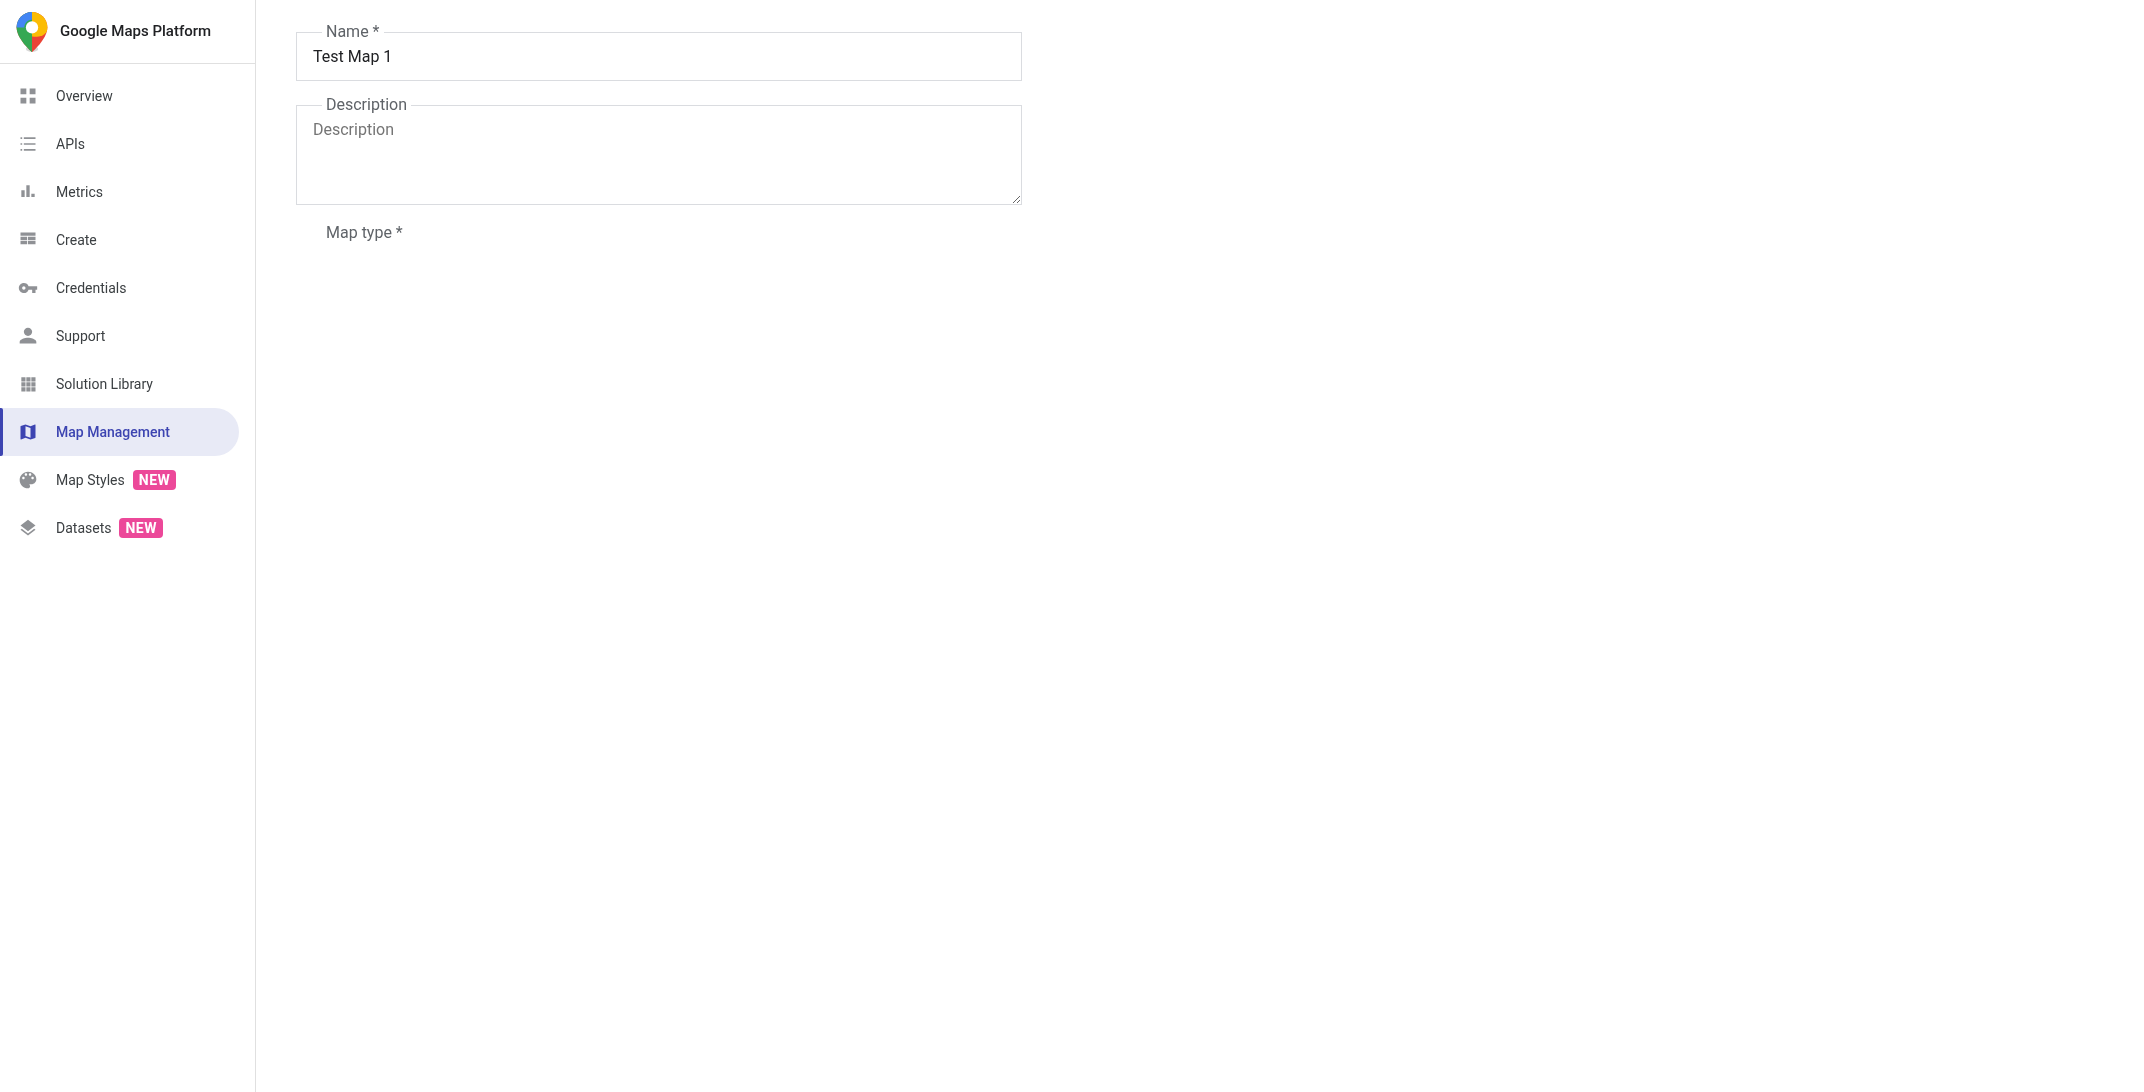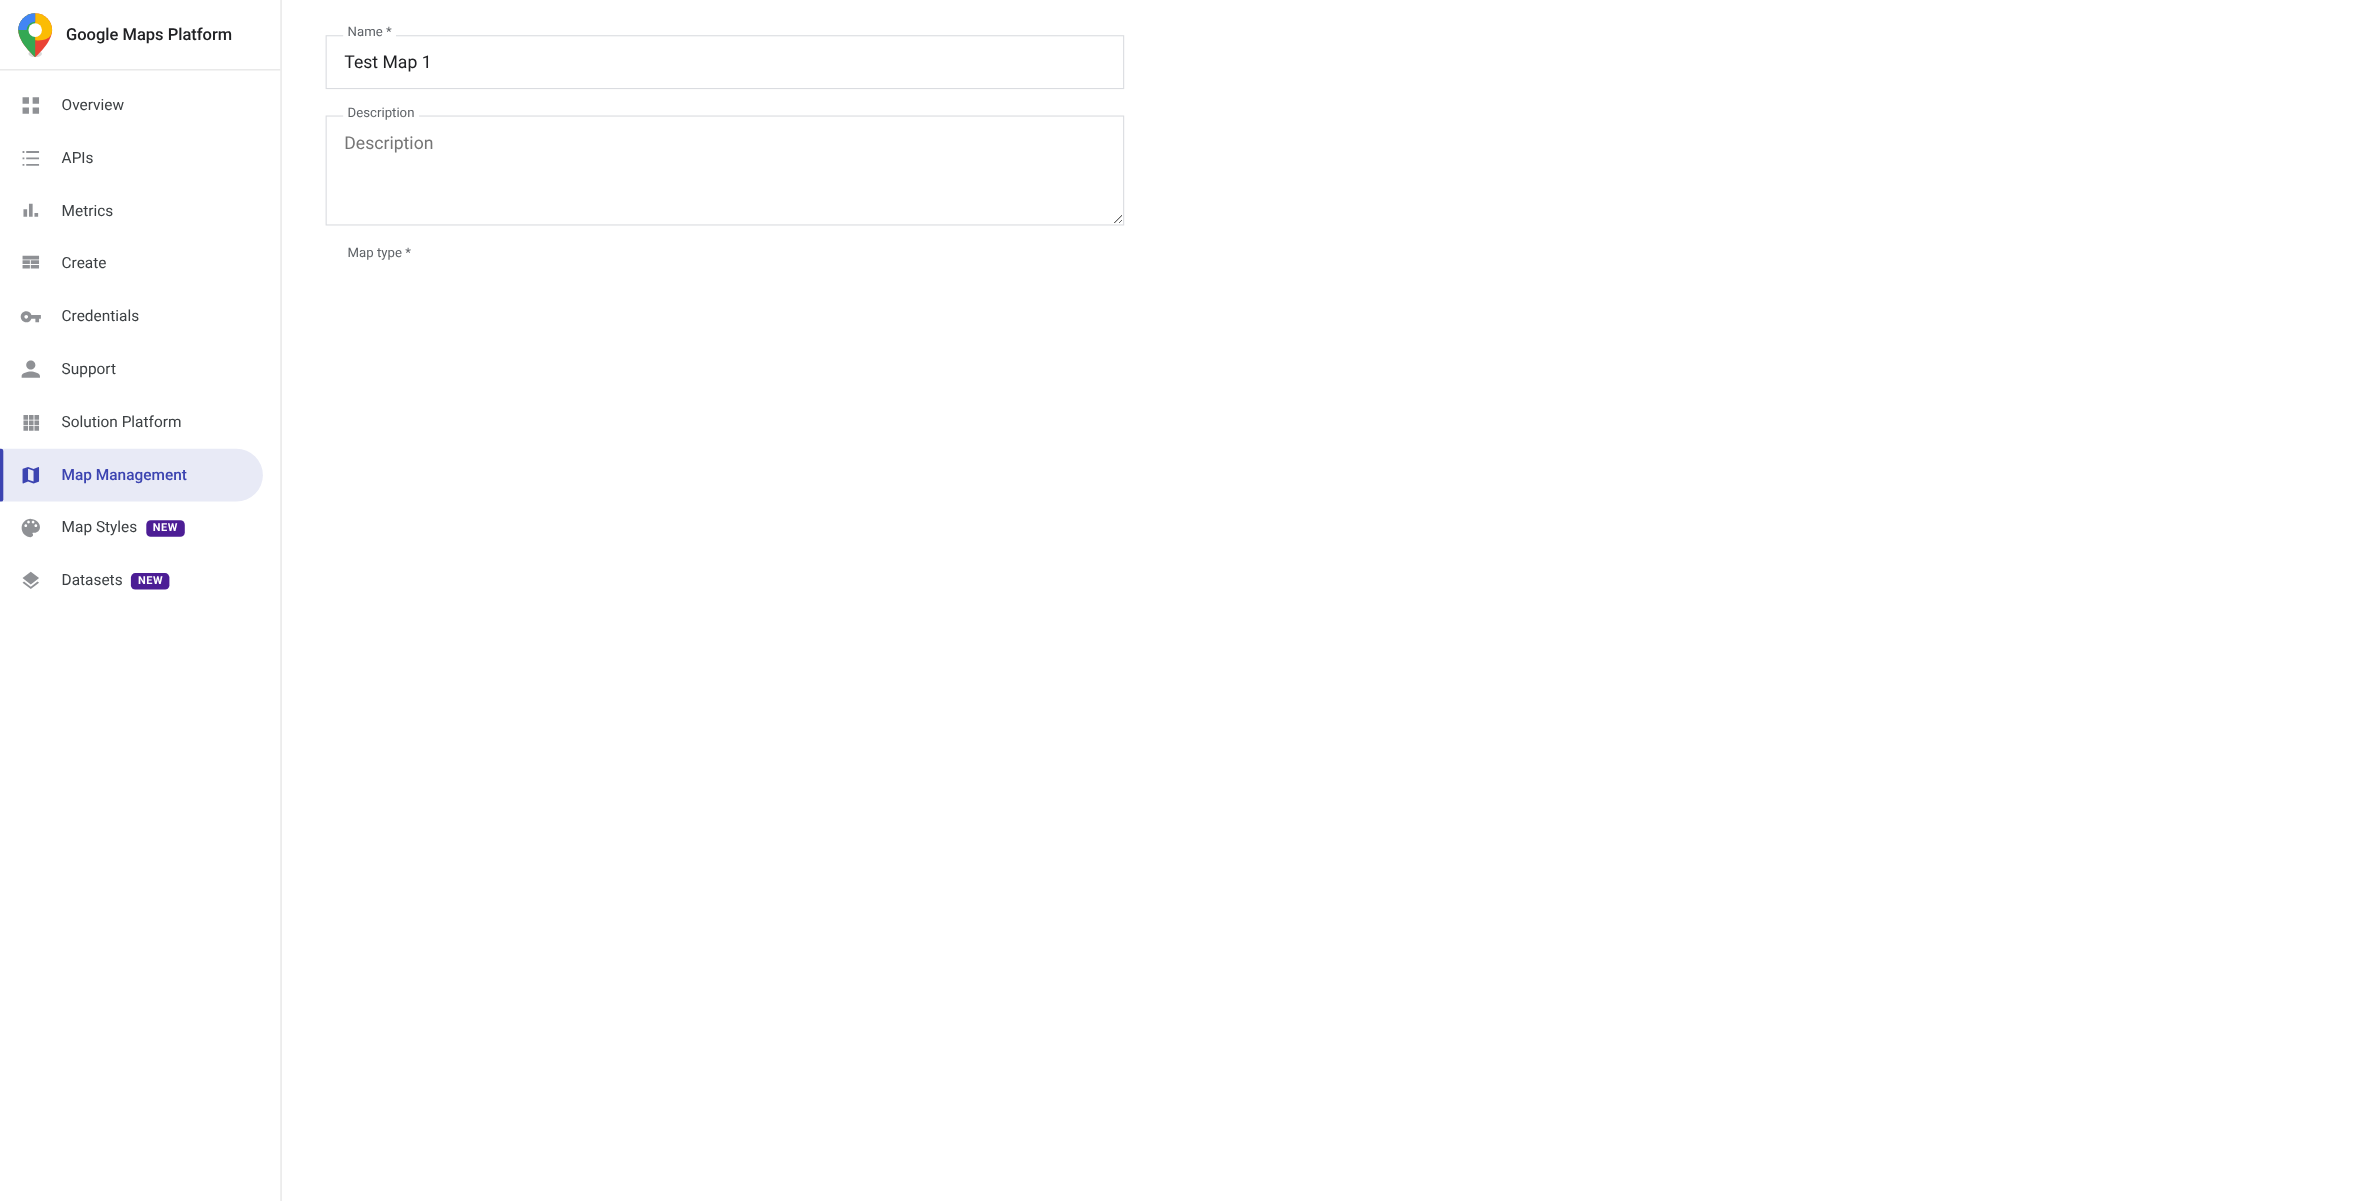--- a/index.html
+++ b/index.html
@@ -101,23 +101,23 @@
 
     .nav-item.active .nav-icon {
       color: #3c44b1;
     }
 
     .nav-item .nav-label {
       font-size: 14px;
     }
 
     .badge-new {
-      background: #4c1d95;
+      background: #ec4899;
       color: #fff;
-      font-size: 10px;
+      font-size: 14px;
       font-weight: 700;
       padding: 2px 6px;
       border-radius: 4px;
       margin-left: 8px;
       letter-spacing: 0.5px;
     }
 
     
     .main-content {
       flex: 1;
@@ -162,24 +162,24 @@
     }
 
     .form-field {
       margin-bottom: 24px;
       position: relative;
     }
 
     .field-label {
       position: absolute;
       top: -10px;
-      left: 16px;
+      left: 26px;
       background: #fff;
       padding: 0 4px;
-      font-size: 12px;
+      font-size: 16px;
       color: #5f6368;
       z-index: 1;
     }
 
     .text-input {
       width: 100%;
       max-width: 726px;
       padding: 14px 16px;
       border: 1px solid #dadce0;
       border-radius: 0;
@@ -294,21 +294,21 @@
       </span>
       <span class="nav-label">Support</span>
     </div>
 
     <div class="nav-item">
       <span class="nav-icon">
         <svg width="20" height="20" viewBox="0 0 24 24" fill="currentColor">
           <path d="M4 4h5v5H4zm6 0h5v5h-5zm6 0h5v5h-5zM4 10h5v5H4zm6 0h5v5h-5zm6 0h5v5h-5zM4 16h5v5H4zm6 0h5v5h-5zm6 0h5v5h-5z" opacity="0.7"></path>
         </svg>
       </span>
-      <span class="nav-label">Solution Platform</span>
+      <span class="nav-label">Solution Library</span>
     </div>
 
     <div class="nav-item active">
       <span class="nav-icon">
         <svg width="20" height="20" viewBox="0 0 24 24" fill="currentColor">
           <path d="M20.5 3l-.16.03L15 5.1 9 3 3.36 4.9c-.21.07-.36.25-.36.48V20.5c0 .28.22.5.5.5l.16-.03L9 18.9l6 2.1 5.64-1.9c.21-.07.36-.25.36-.48V3.5c0-.28-.22-.5-.5-.5zM15 19l-6-2.11V5l6 2.11V19z"></path>
         </svg>
       </span>
       <span class="nav-label">Map Management</span>
     </div>

